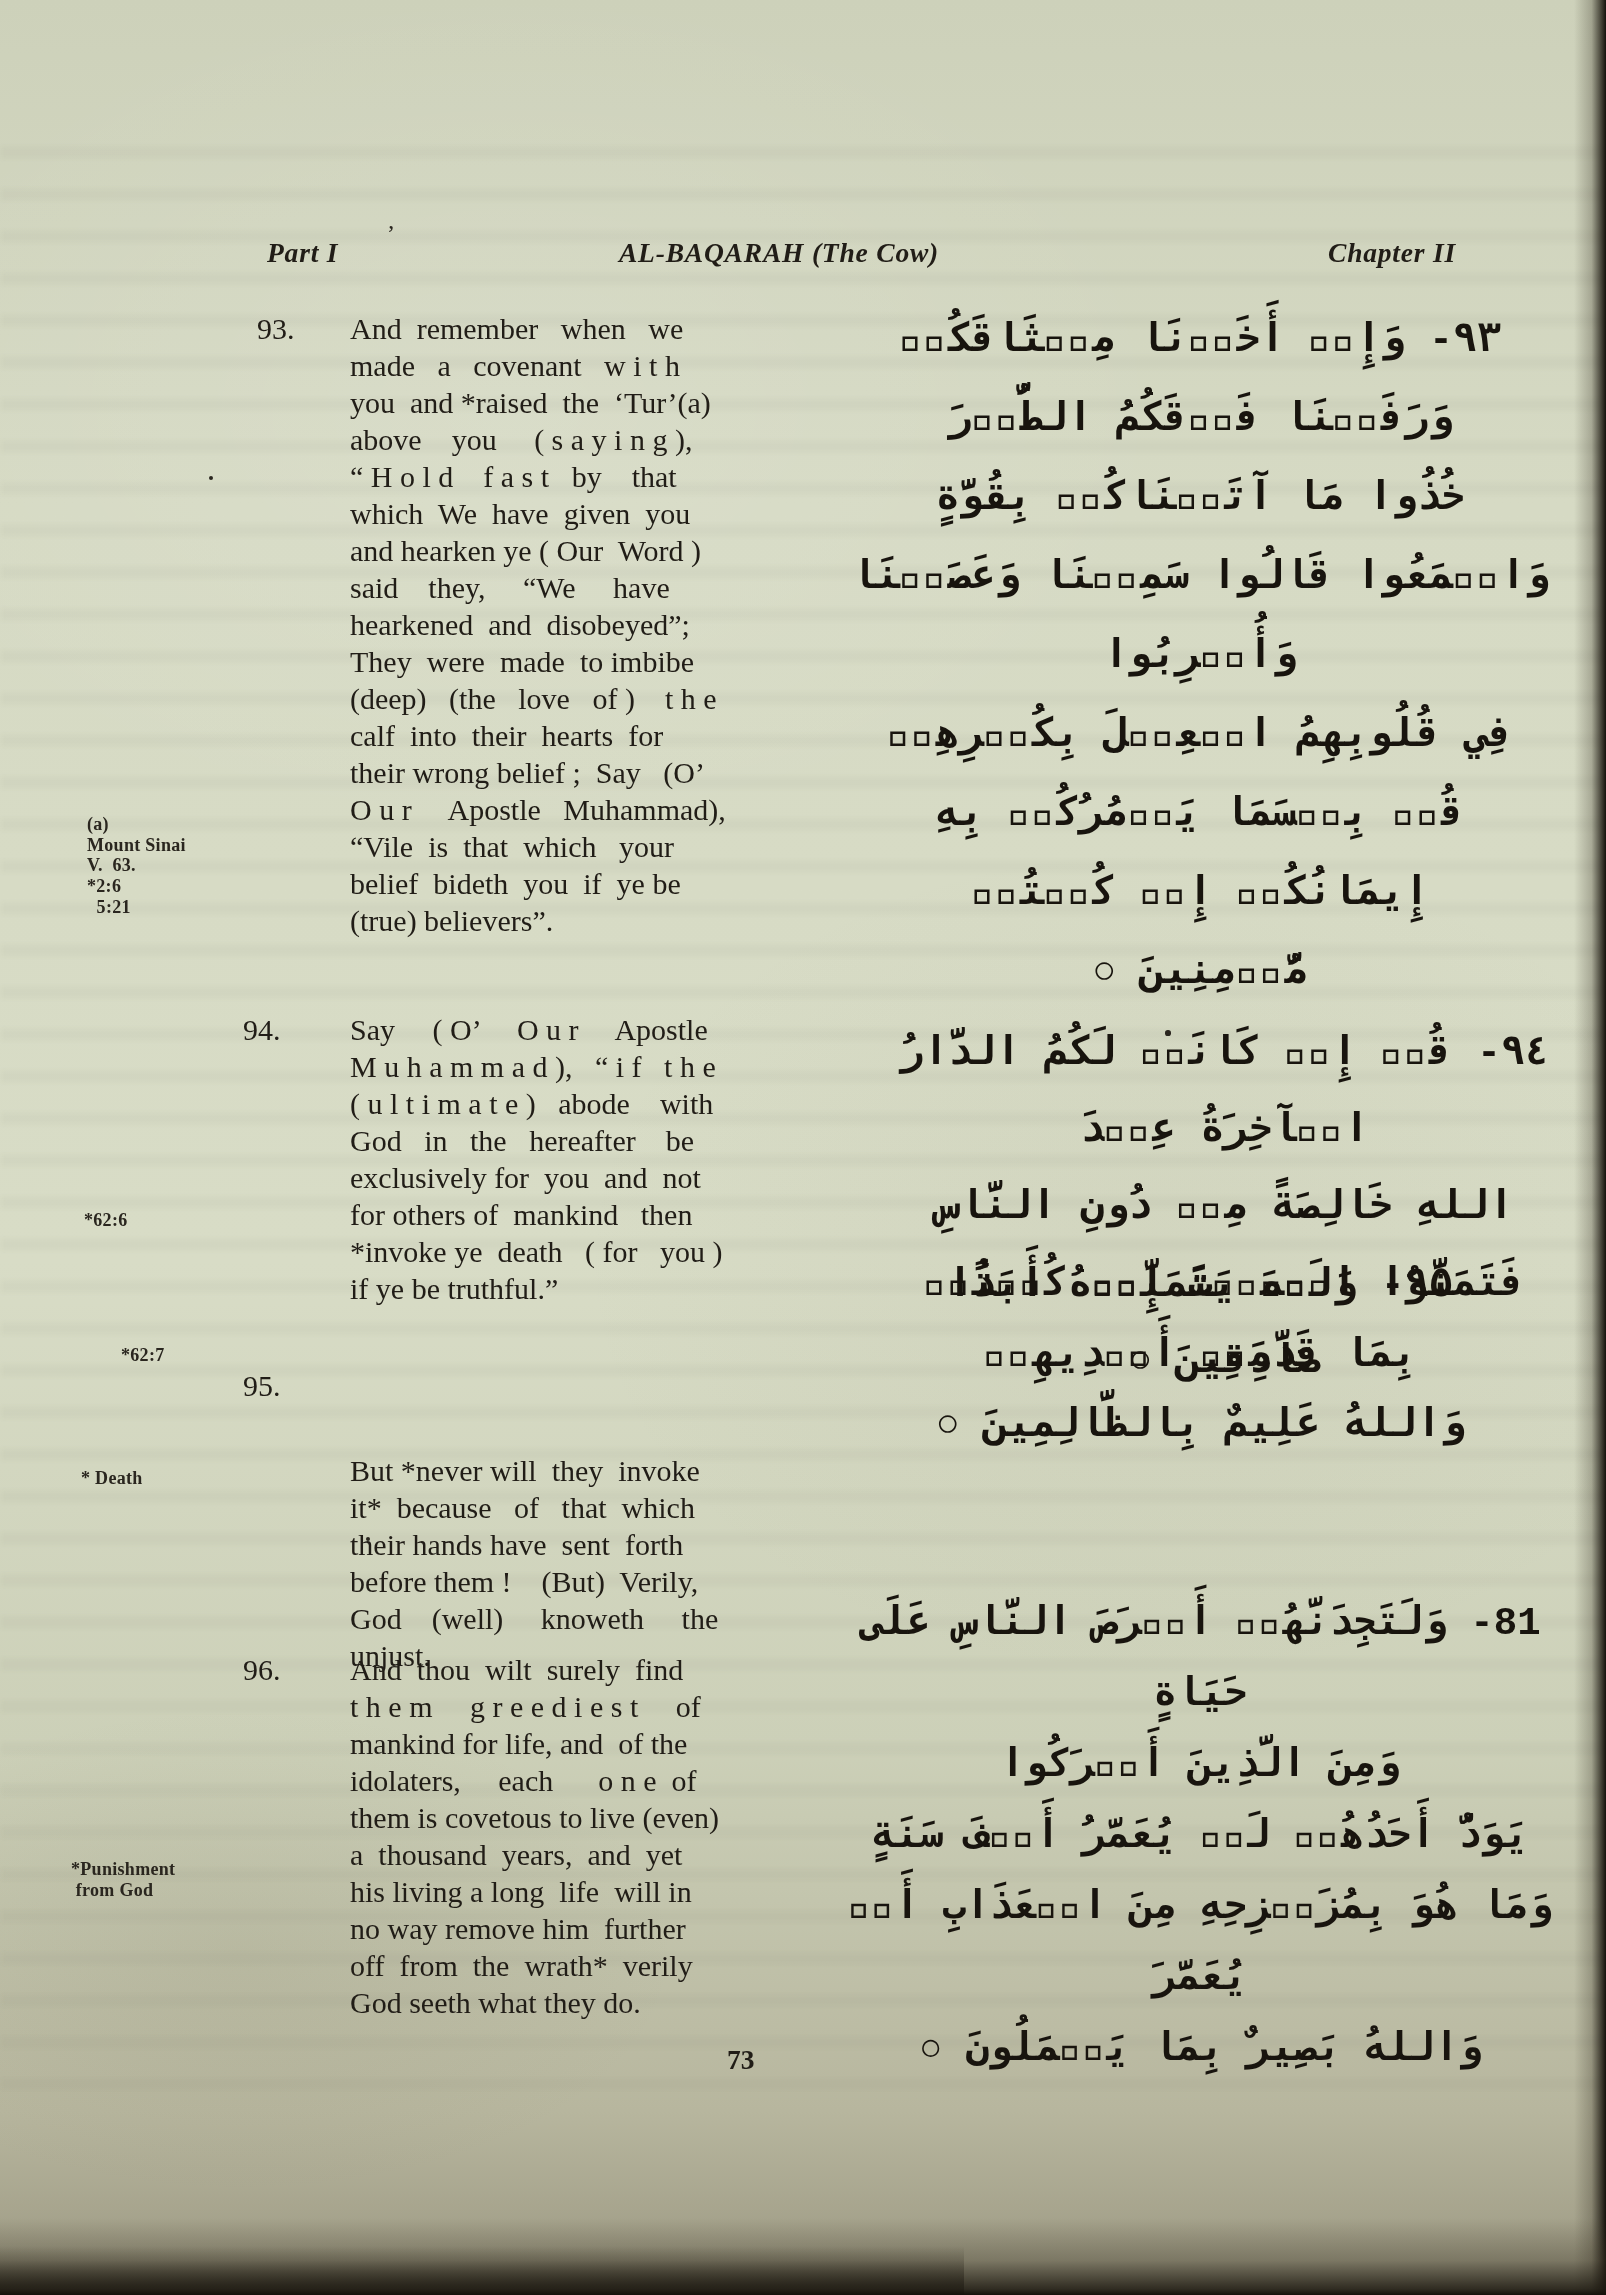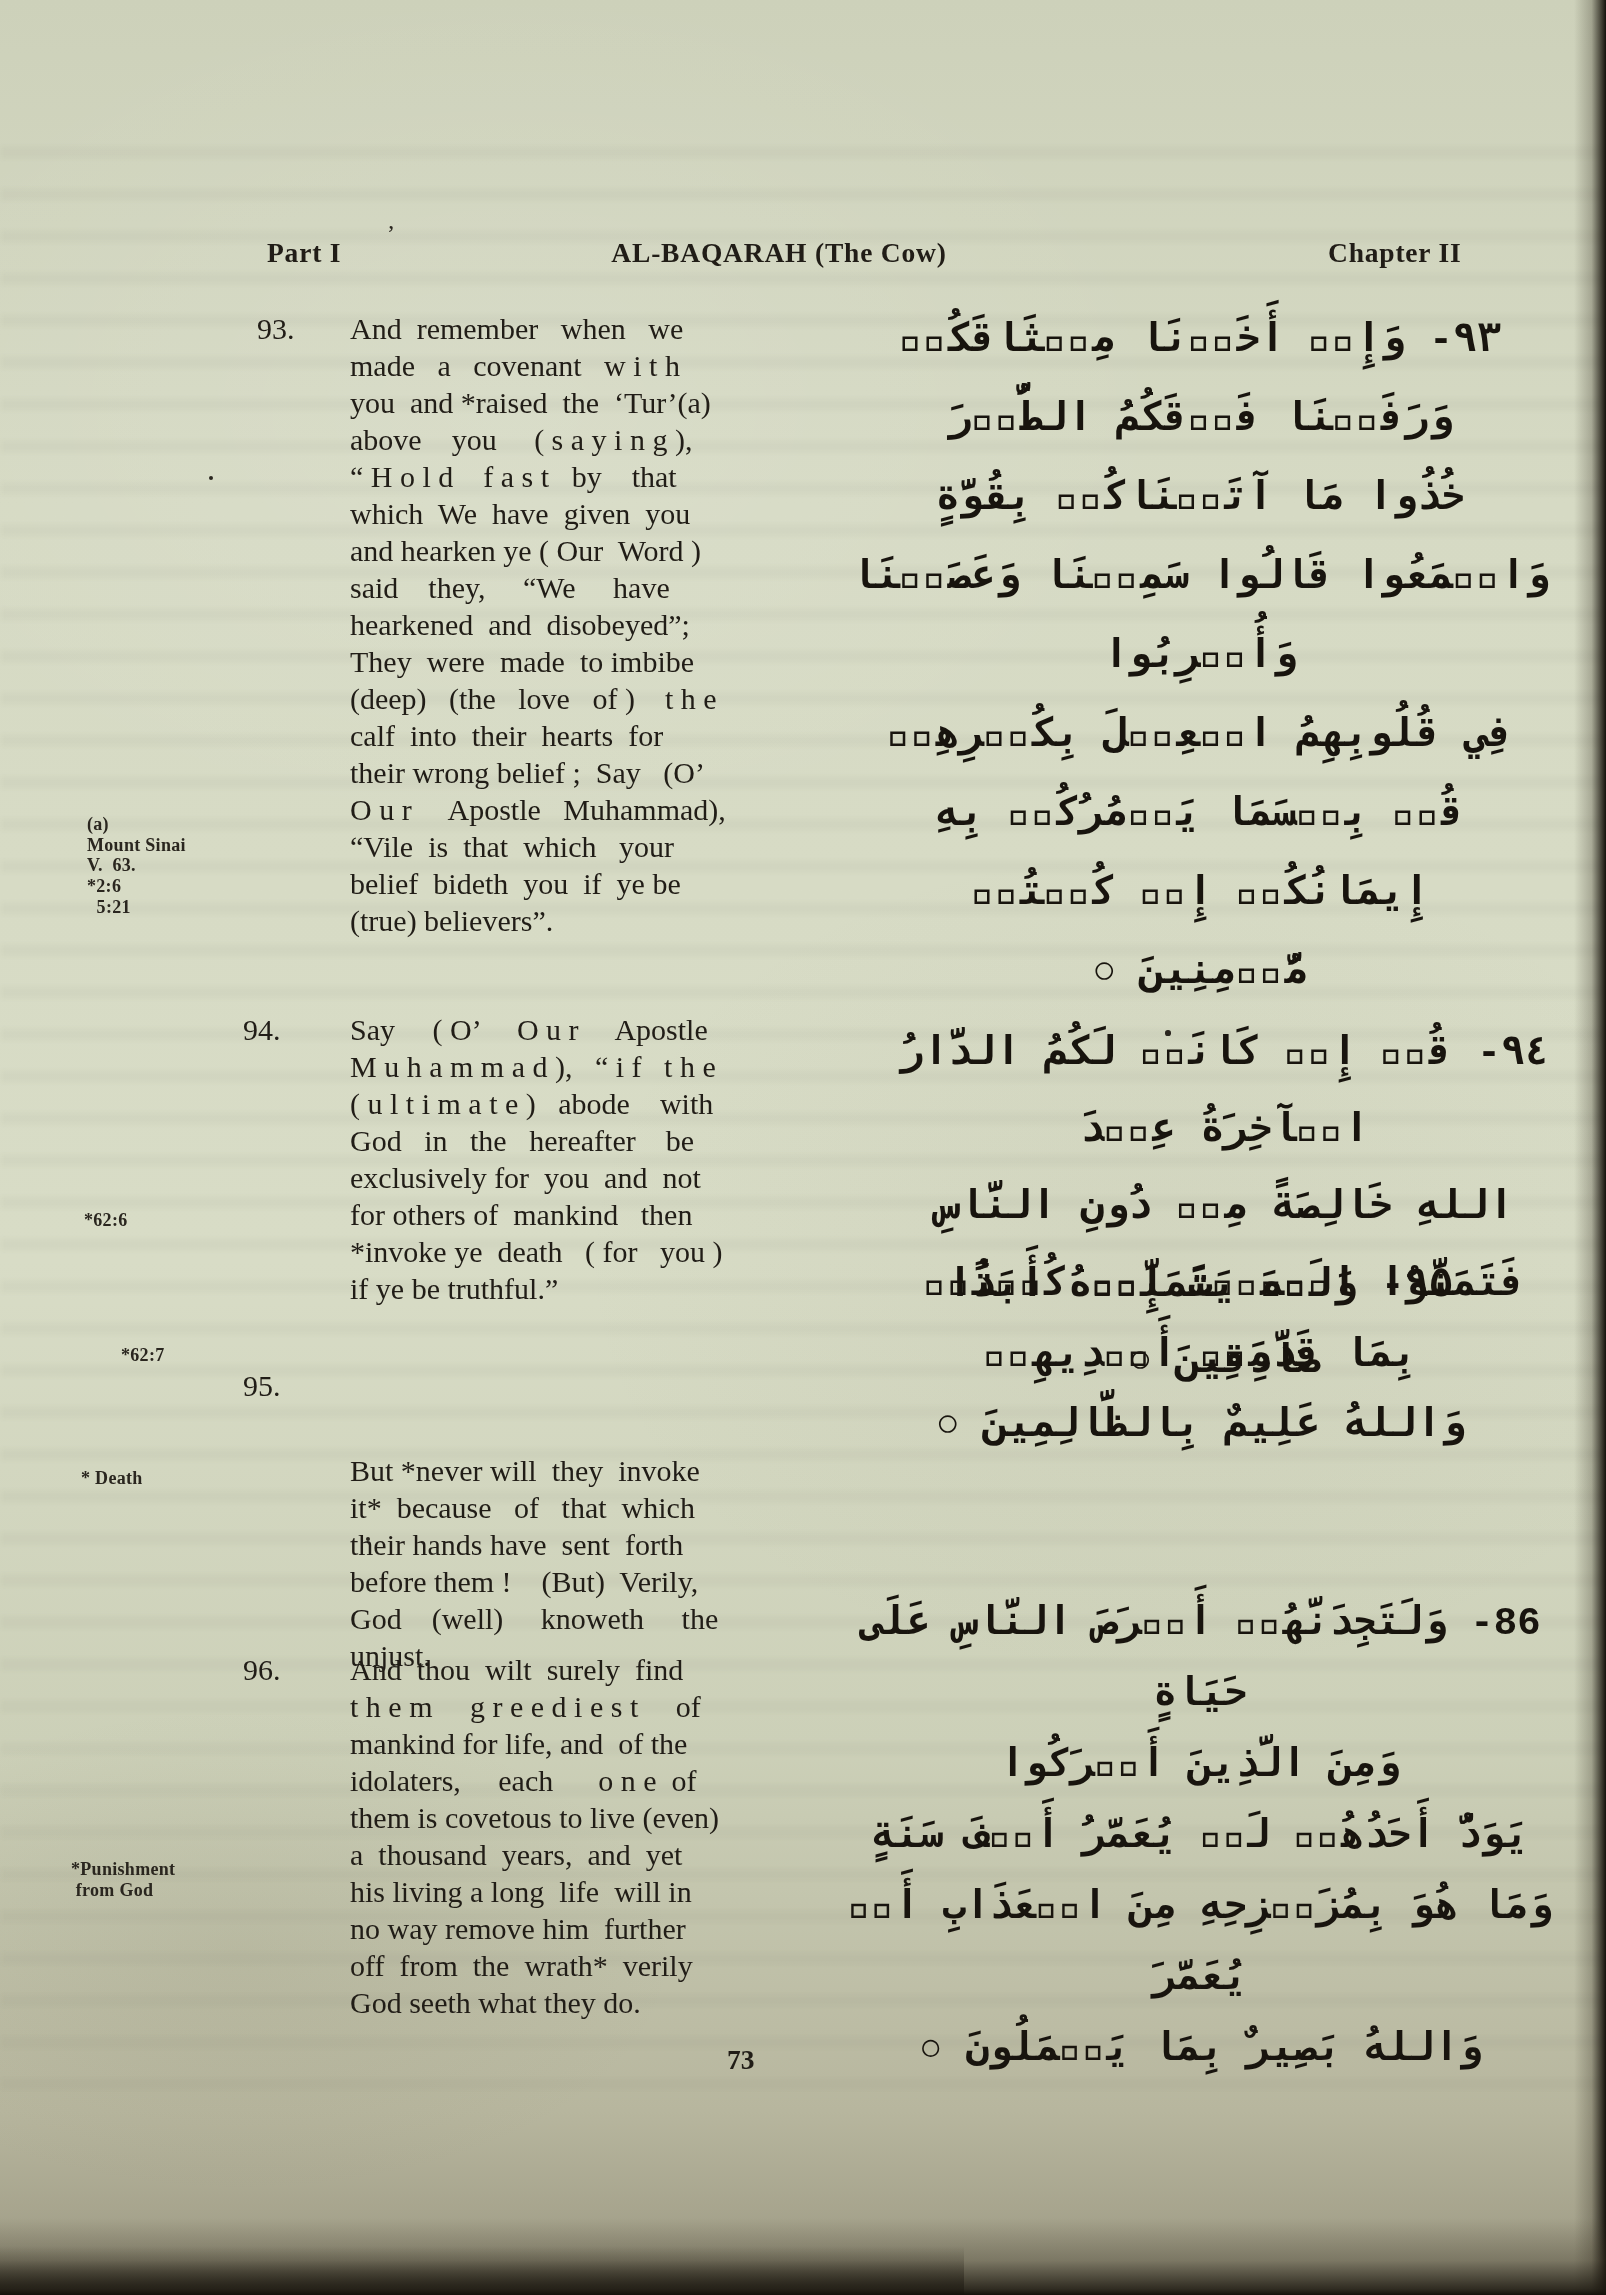--- a/index.html
+++ b/index.html
@@ -26,21 +26,21 @@
   }
   .edge-bottom{
     position:absolute;left:0;bottom:0;width:100%;height:77px;
     background:linear-gradient(to bottom, rgba(58,52,38,0) 0%, rgba(58,52,38,0.35) 55%, rgba(30,26,18,0.85) 92%, #14110b 100%);
   }
   .corner-bl{
     position:absolute;left:0;bottom:0;width:60%;height:49px;
     background:linear-gradient(to bottom, rgba(25,22,14,0) 0%, rgba(25,22,14,0.55) 80%);
   }
   .header-part,.header-title,.header-chapter{
-    position:absolute;top:237px;font-size:27.5px;font-weight:bold;color:#211d17;letter-spacing:0.8px;white-space:nowrap;
+    position:absolute;top:237px;font-size:27.5px;font-weight:bold;color:#211d17;letter-spacing:0.8px;white-space:nowrap;font-style:italic;
   }
   .header-part{left:267px;}
   .header-title{left:779px;transform:translateX(-50%);}
   .header-chapter{left:1328px;}
   .mnote{
     position:absolute;font-weight:bold;font-size:18px;line-height:20.7px;color:#2a261f;
     white-space:pre-wrap;letter-spacing:0.3px;width:235px;
   }
   .vnum{position:absolute;left:243px;width:81px;font-size:30px;line-height:37px;color:#211d17;}
   .eng{
@@ -137,21 +137,21 @@
   <div class="eng" style="top:1651px;">And  thou  wilt  surely  find
 t h e m     g r e e d i e s t     of
 mankind for life, and  of the
 idolaters,     each      o n e  of
 them is covetous to live (even)
 a  thousand  years,  and  yet
 his living a long  life  will in
 no way remove him  further
 off  from  the  wrath*  verily
 God seeth what they do.</div>
-  <div class="ar ar-96" lang="ar">86- وَلَتَجِدَنَّهُمۡ أَحۡرَصَ النَّاسِ عَلَى حَيَاةٍ
+  <div class="ar ar-96" lang="ar">81- وَلَتَجِدَنَّهُمۡ أَحۡرَصَ النَّاسِ عَلَى حَيَاةٍ
 وَمِنَ الَّذِينَ أَشۡرَكُوا
 يَوَدُّ أَحَدُهُمۡ لَوۡ يُعَمَّرُ أَلۡفَ سَنَةٍ
 وَمَا هُوَ بِمُزَحۡزِحِهِ مِنَ الۡعَذَابِ أَنۡ
 يُعَمَّرَ
 وَاللهُ بَصِيرٌ بِمَا يَعۡمَلُونَ ○</div>
 
   <div class="pagenum">73</div>
 
   <span class="speck" style="left:1165px;top:1030px;width:5.7px;height:5.7px;"></span>
   <span class="speck" style="left:366px;top:1537px;width:4px;height:4px;"></span>

